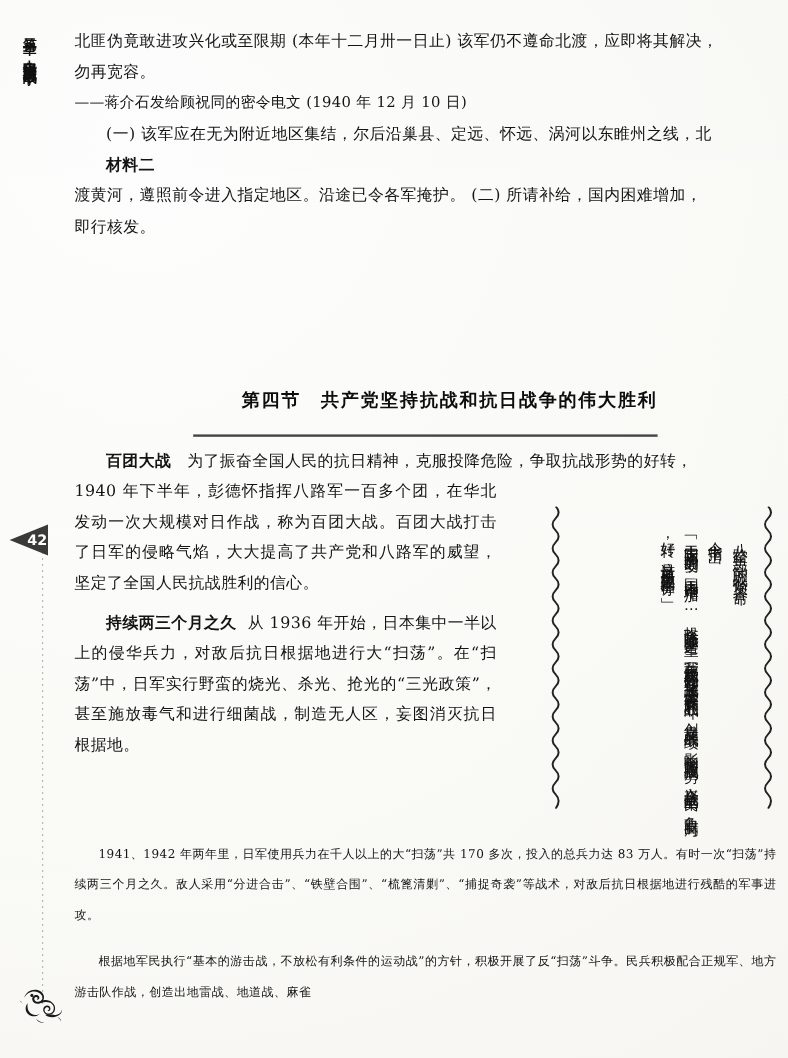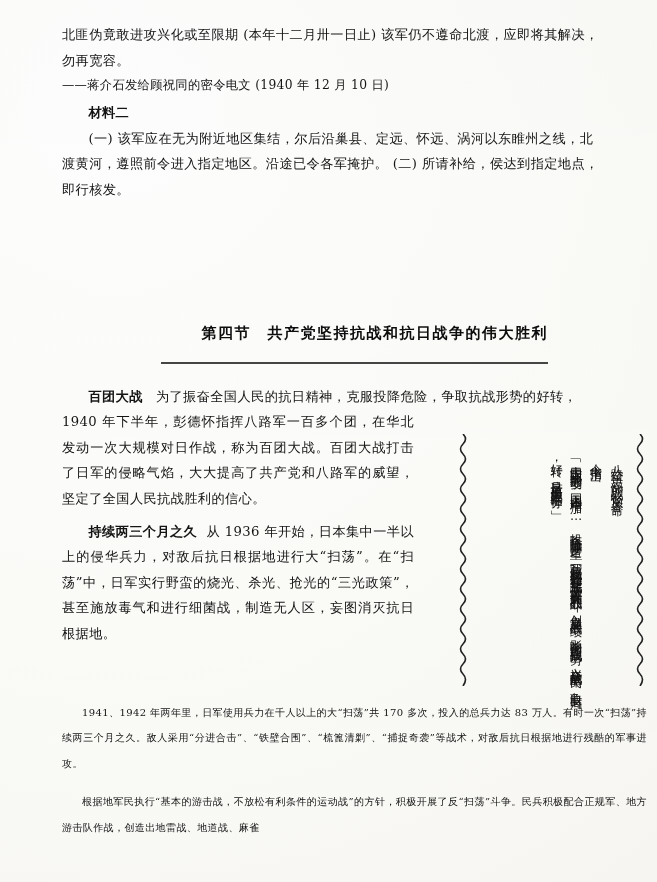--- a/index.html
+++ b/index.html
@@ -101,21 +101,21 @@
   }
   .sec-rule{
     height:2px;
     background:#2b2b2b;
     margin-top:1px;
     opacity:.88;
   }
 
   
   .twocol{
-    position:absolute;left:62px;top:372px;width:585px;height:320px;margin-top:12px;
+    position:absolute;left:62px;top:372px;width:585px;height:320px;
   }
   .col-main{
     position:absolute;left:0;top:0;width:585px;
   }
   .para1{
     font-size:13.2px;line-height:25.4px;letter-spacing:.4px;
     text-align:justify;text-justify:inter-ideograph;
   }
   .narrow{width:352px;}
   .full{width:585px;}
@@ -172,33 +172,55 @@
   }
   .gap{height:13px;}
 </style>
 </head>
 <body>
 
 <div class="paper"></div>
 
 <div class="page">
 
+  <div class="margin-col">
+    <div class="chapter-vert">第二章 中华民族的抗日战争</div>
+
+    <div class="margin-rule"></div>
+
+    <div class="page-flag"></div>
+    <div class="page-num">42</div>
+
+    <div class="dragon">
+      <svg viewBox="0 0 46 40" width="46" height="40" aria-hidden="true">
+        <g fill="currentColor">
+          <path d="M6 14c2-5 8-7 12-5 3 1.4 4 4 3 6-1 2-4 2.4-5.6 1.1-1.3-1-1-2.8.3-3.2 1-.3 1.8.4 1.6 1.2-.1.5-.7.7-1 .4.5.9 2 .7 2.4-.4.5-1.4-.6-2.8-2.2-2.9-2.3-.2-4 1.9-3.6 4 .5 2.7 3.6 4 6.3 3 3-1.1 4.3-4.6 2.9-7.4C20.9 7.7 16.2 6 12.3 7.3 8.7 8.5 6.6 11 6 14z"></path>
+          <path d="M20 16c4-1.6 8.6-.4 10.8 2.8 2 2.9 1.2 6.7-1.7 8.3-2.6 1.4-5.8.3-6.8-2.2-.9-2.2.4-4.6 2.7-4.9 1.9-.2 3.3 1.3 3 3-.2 1.2-1.5 1.9-2.4 1.2.9-.1 1.4-.9 1.2-1.7-.3-1.1-1.7-1.5-2.7-.8-1.3.9-1.3 2.9-.1 4 1.7 1.6 4.6 1.2 6-.8 1.7-2.4.7-5.8-2.1-7.2-2.4-1.2-5.5-.9-7.9.3z"></path>
+          <path d="M24 28c3.6 2.3 8.4 2.3 11.6-.3 1.4-1.2 2.2-2.9 2-4.5-.2 2.2-2 4-4.3 4.4-3.1.6-6.2-.9-9.3 0 .1.2 0 .3 0 .4z"></path>
+          <path d="M9 18c-2.2 2.6-2.2 6.4.3 8.9 2.8 2.8 7.4 2.6 10-.4-2.6 2-6.3 1.7-8.5-.7-1.9-2-2.1-5.1-1.8-7.8z"></path>
+          <circle cx="12.6" cy="11.5" r="1.3"></circle>
+          <path d="M3 10c1.3-.6 2.4-.2 3.3.7C5.4 9.8 4 9.5 3 10zM2 16c1.2.5 2.2 1.4 2.6 2.6-.1-1.4-1.2-2.4-2.6-2.6zM34 30c1.4.6 2.4 1.8 2.6 3.2.3-1.6-.8-3-2.6-3.2z"></path>
+          <path d="M16 31c1.8 1.9 4.2 3 6.8 3.1-2.6.6-5.4-.6-6.8-3.1z"></path>
+        </g>
+      </svg>
+    </div>
+  </div>
 
   <div class="content">
 
     <div style="position:absolute;left:0;top:22px;width:585px;">
       <p class="body-line">北匪伪竟敢进攻兴化或至限期 (本年十二月卅一日止) 该军仍不遵命北渡，应即将其解决，</p>
       <p class="body-line">勿再宽容。</p>
       <p class="src">——蒋介石发给顾祝同的密令电文 (1940 年 12 月 10 日)</p>
     </div>
 
     <div style="position:absolute;left:0;top:100px;width:585px;">
+      <p class="body-line indent">(一) 该军应在无为附近地区集结，尔后沿巢县、定远、怀远、涡河以东睢州之线，北</p>
       <p class="body-line indent label-bold">材料二</p>
-      <p class="body-line indent">(一) 该军应在无为附近地区集结，尔后沿巢县、定远、怀远、涡河以东睢州之线，北</p>
-      <p class="body-line">渡黄河，遵照前令进入指定地区。沿途已令各军掩护。 (二) 所请补给，侯达到指定地点，</p>
+      <p class="body-line">渡黄河，遵照前令进入指定地区。沿途已令各军掩护。 (二) 所请补给，国内困难增加，</p>
       <p class="body-line">即行核发。</p>
     </div>
 
   </div>
 
   <div class="sec-wrap">
     <div class="sec-head">
       <span>第四节　共产党坚持抗战和抗日战争的伟大胜利</span>
       <div class="sec-rule"></div>
     </div>

